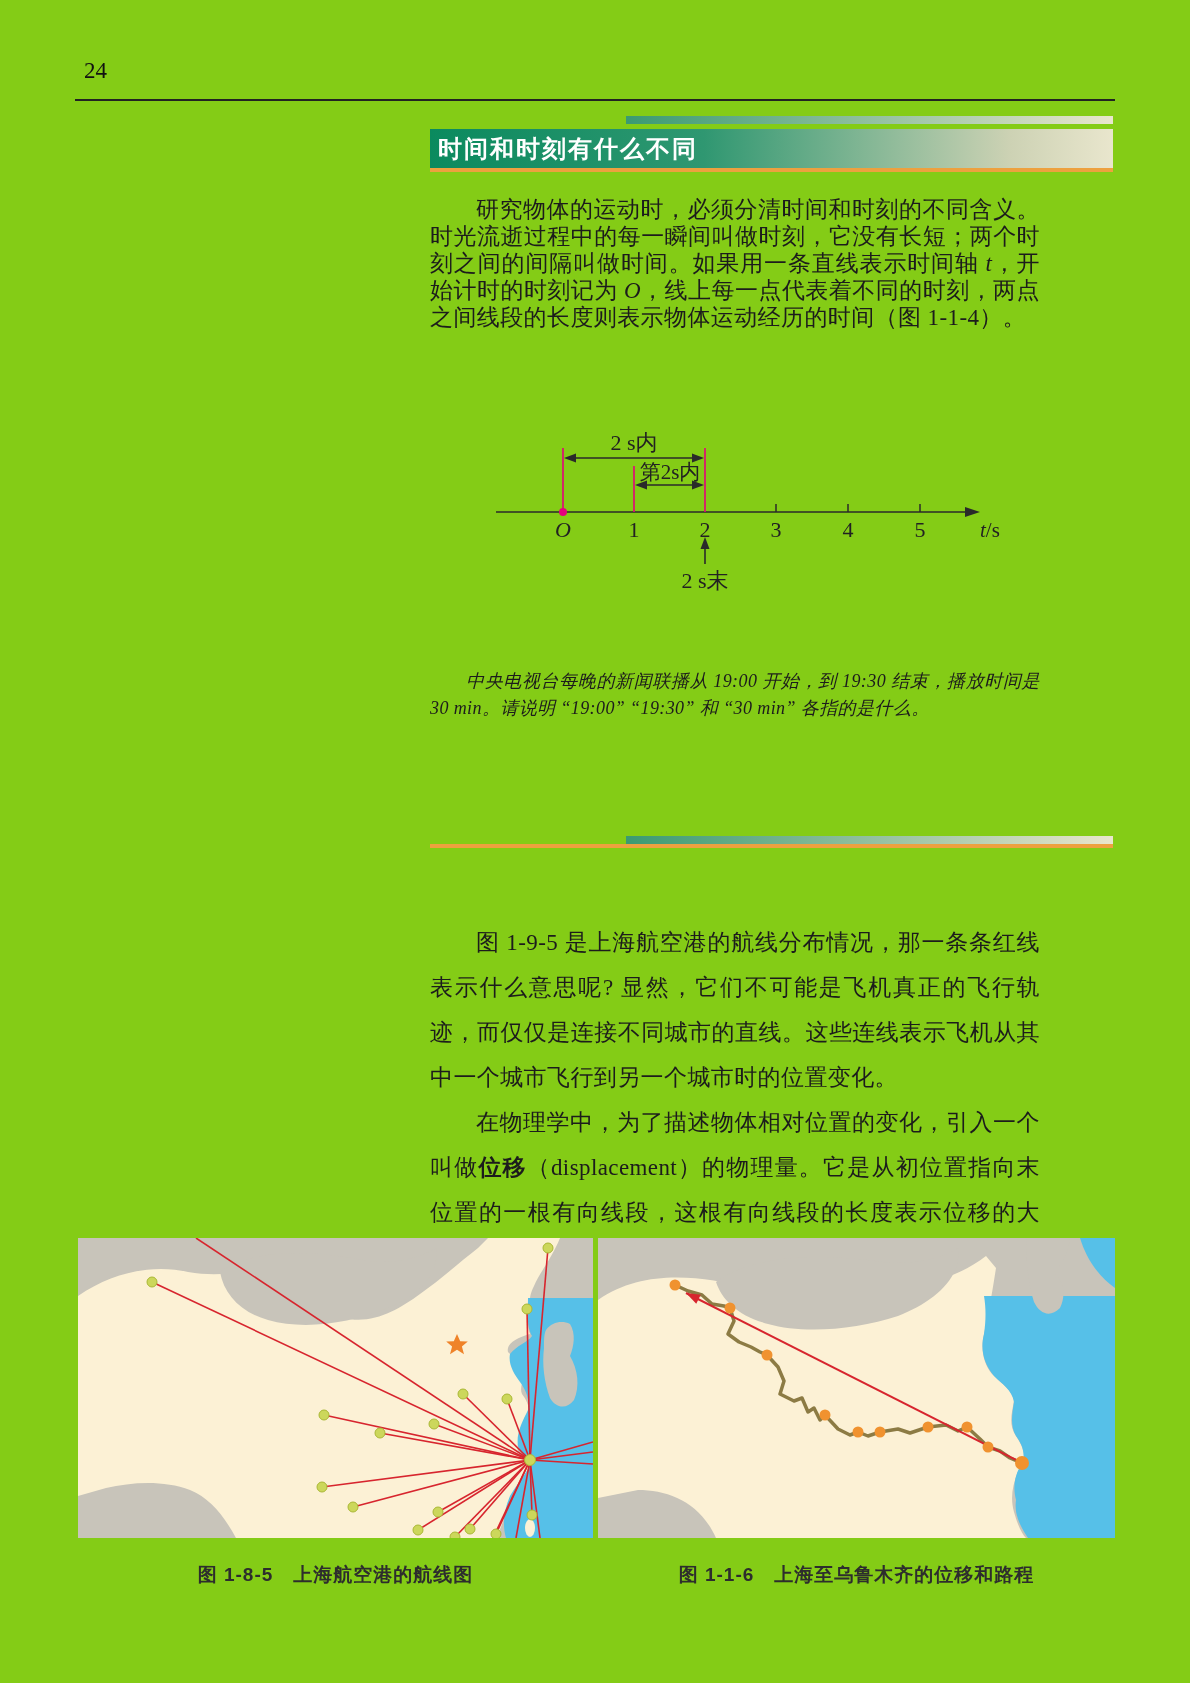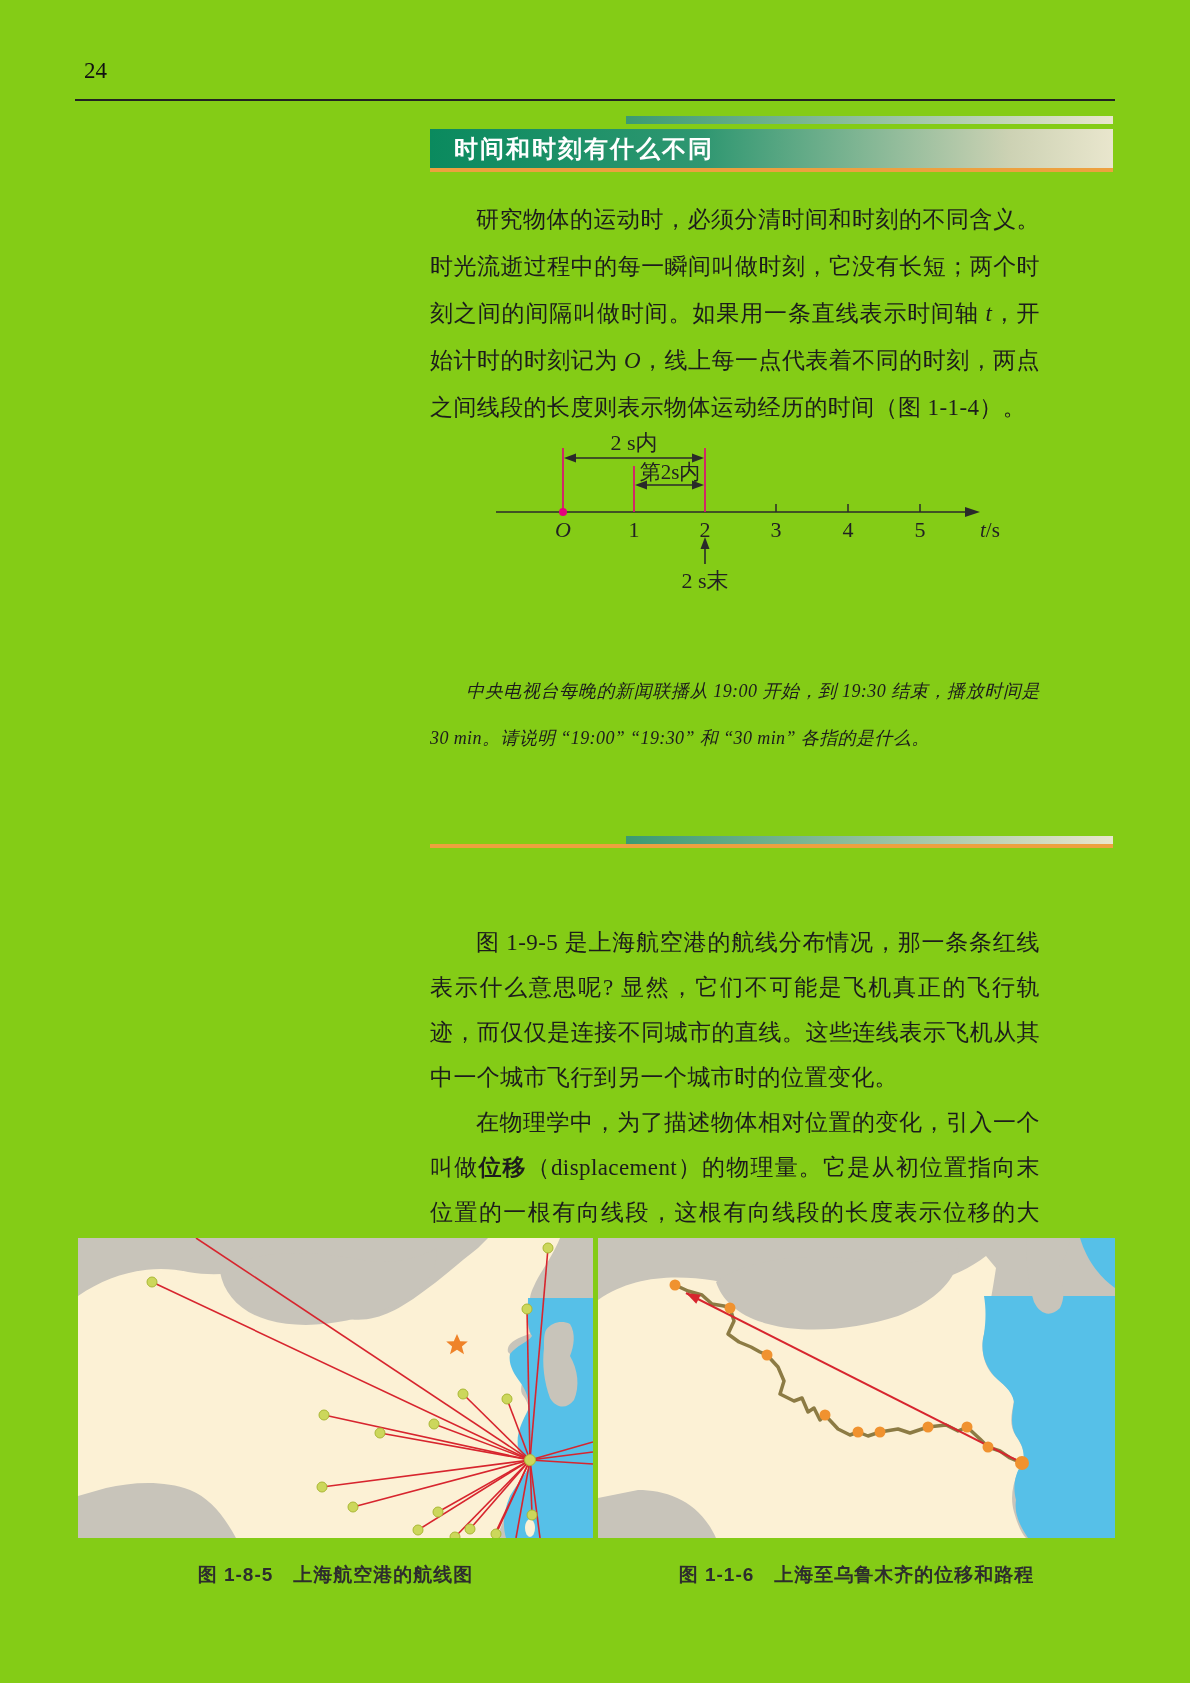--- a/index.html
+++ b/index.html
@@ -8,24 +8,24 @@
   .page-number{position:absolute;left:84px;top:58px;font-size:23px;color:#111;}
   .head-rule{position:absolute;left:75px;top:99px;width:1040px;height:2px;background:#222;}
 
   
   .banner{position:absolute;left:430px;width:683px;}
   .banner .strip{height:8px;margin-left:196px;
       background:linear-gradient(90deg,var(--banner_green_mid,#3a9a72),var(--banner_green_pale,#e9e6cd));}
   .banner .bar{margin-top:5px;height:39px;display:flex;align-items:center;
       background:linear-gradient(90deg,var(--banner_green_dark,#0a8a5e) 0%,#2f9771 40%,#cdd2b4 85%,var(--banner_green_pale,#e9e6cd) 100%);}
   .banner .bar .label{color:#fff;font:bold 24px/39px "Liberation Sans","DejaVu Sans",sans-serif;
-      padding-left:24px;letter-spacing:2px;}
+      padding-left:8px;letter-spacing:2px;}
   .banner .underline{height:4px;background:var(--banner_underline_orange,#eda13f);}
 
-  .body-text{position:absolute;left:430px;width:610px;font-size:23px;line-height:47px;
+  .body-text{position:absolute;left:430px;width:610px;font-size:23px;line-height:27px;
       text-align:justify;letter-spacing:0.4px;}
   .indent{text-indent:2em;}
   .var{font-style:italic;font-family:"Liberation Serif",serif;}
   .term{font-weight:bold;}
   .kaiti{font-style:italic;font-size:18px;}
 
   .fig-caption{position:absolute;text-align:center;color:#2d2d2d;
       font:bold 19px "Liberation Sans","DejaVu Sans",sans-serif;letter-spacing:1px;}
   #caption-114{left:430px;top:628px;width:610px;}
   #caption-115{left:78px;top:1562px;width:515px;}

